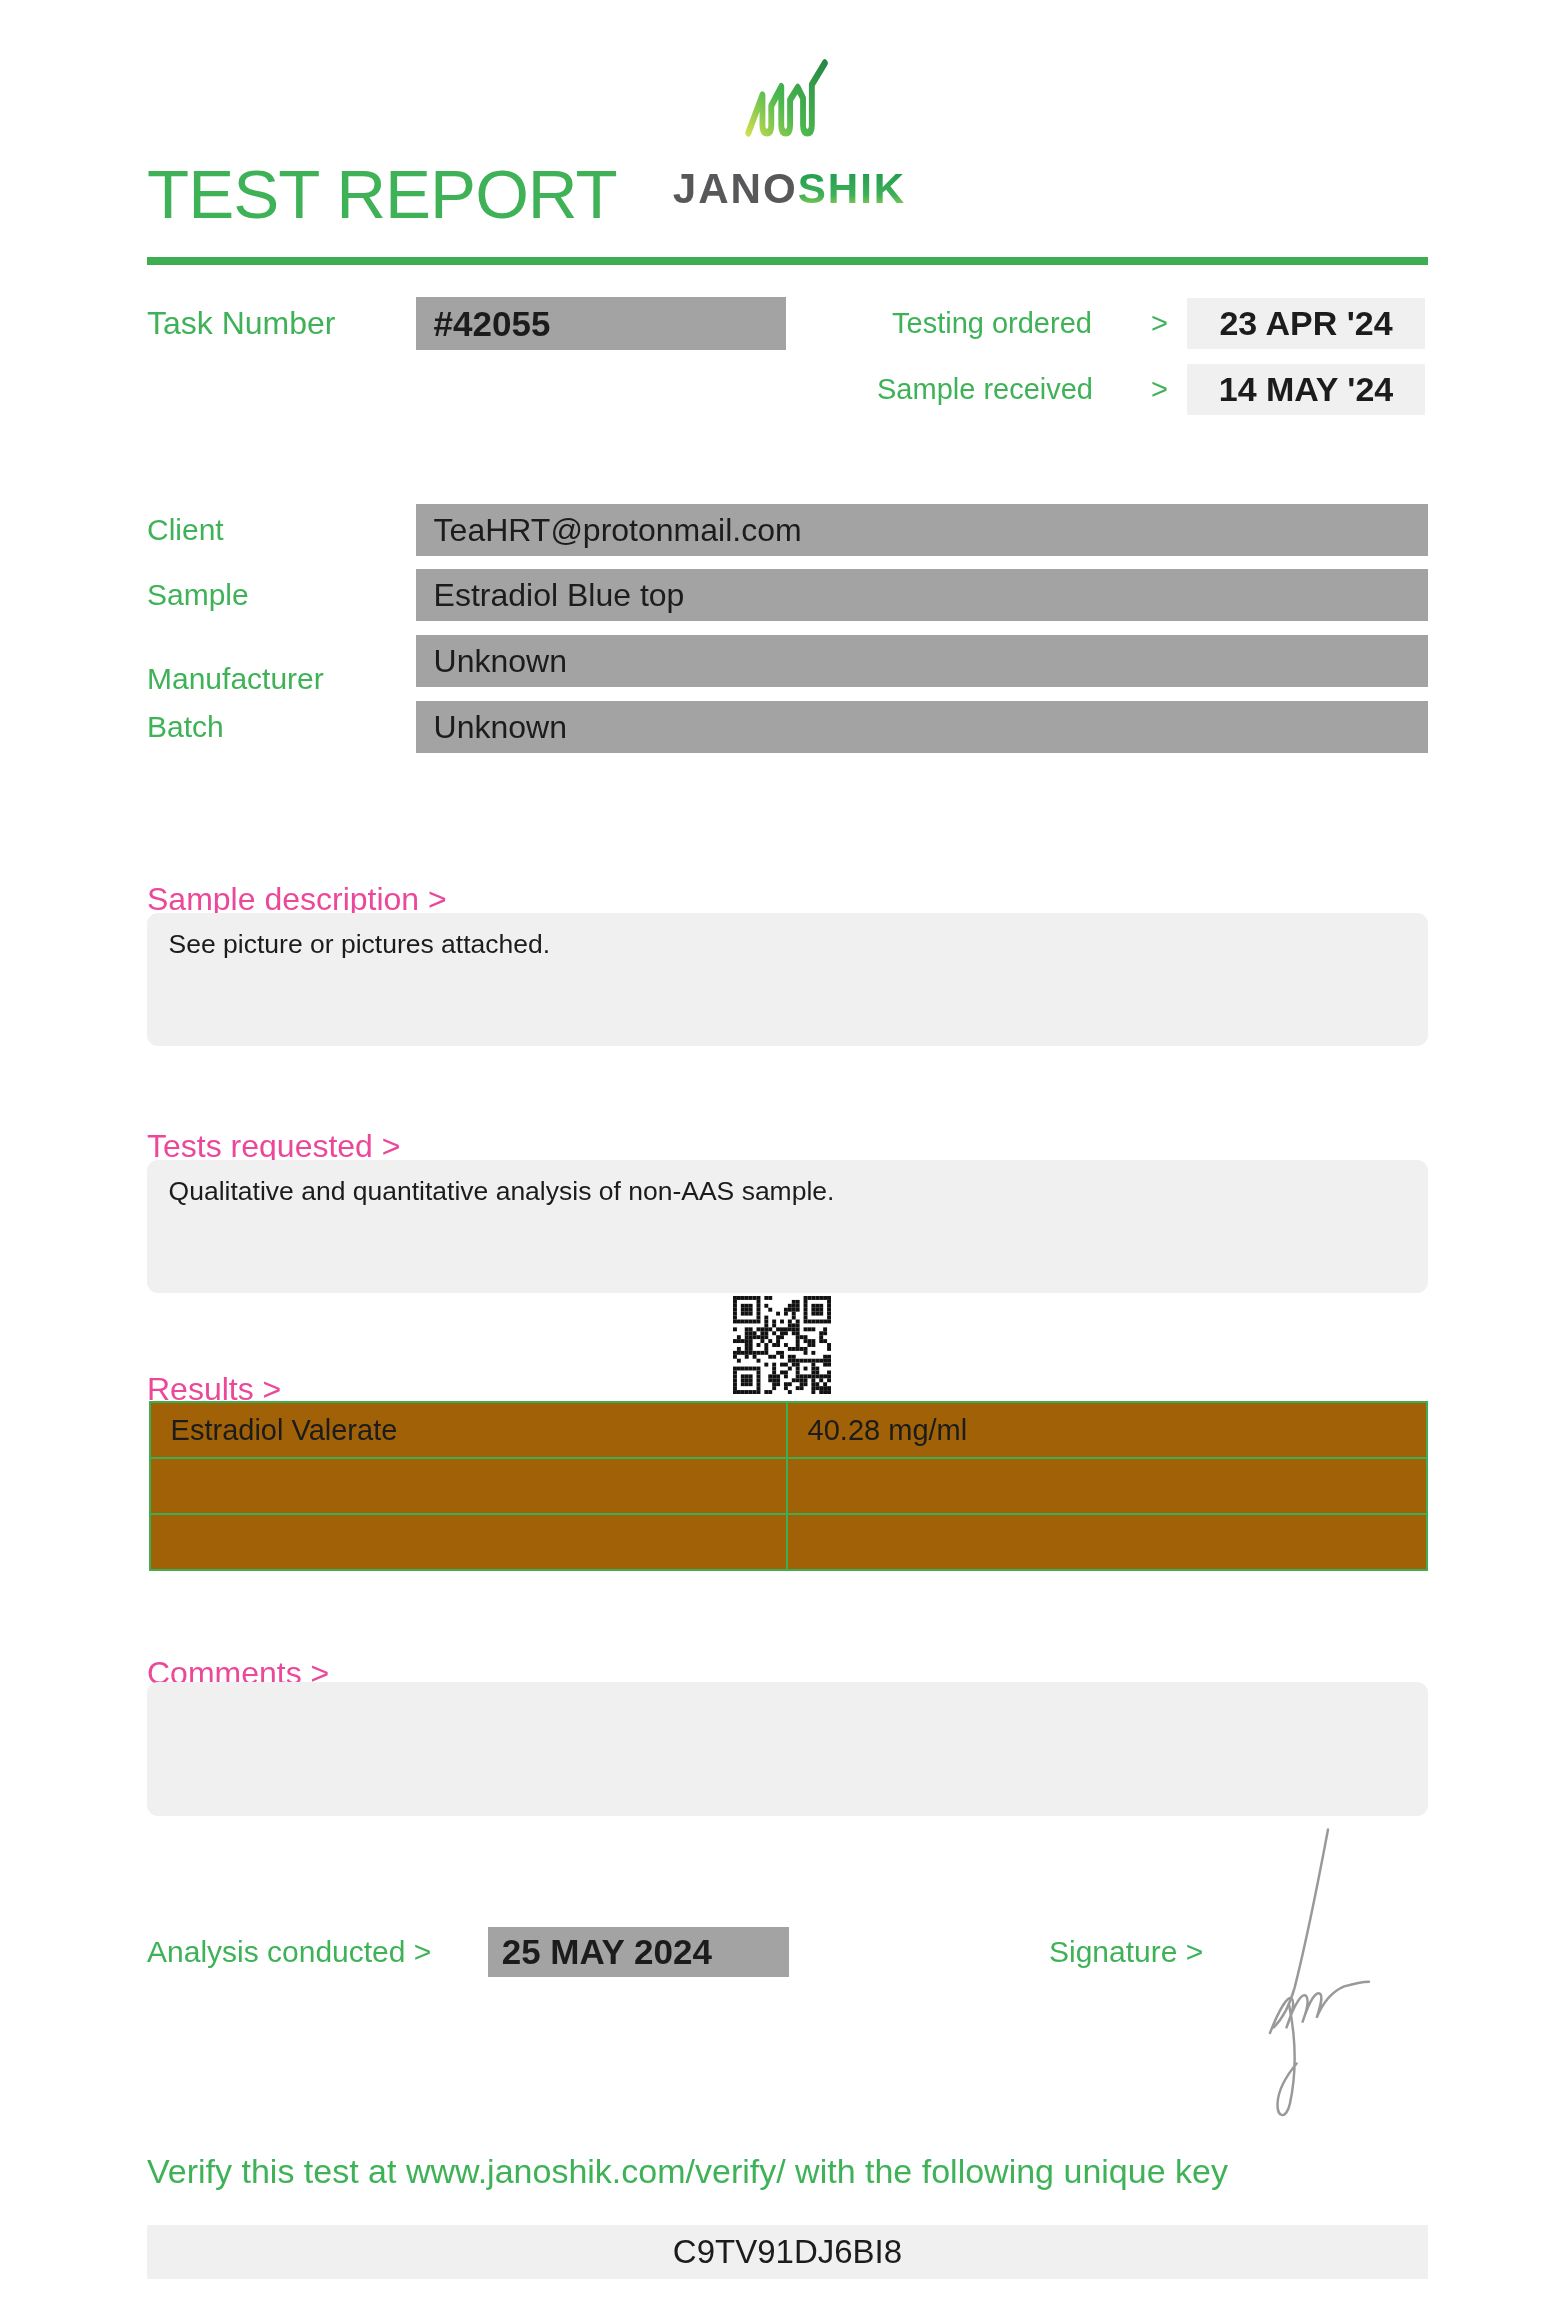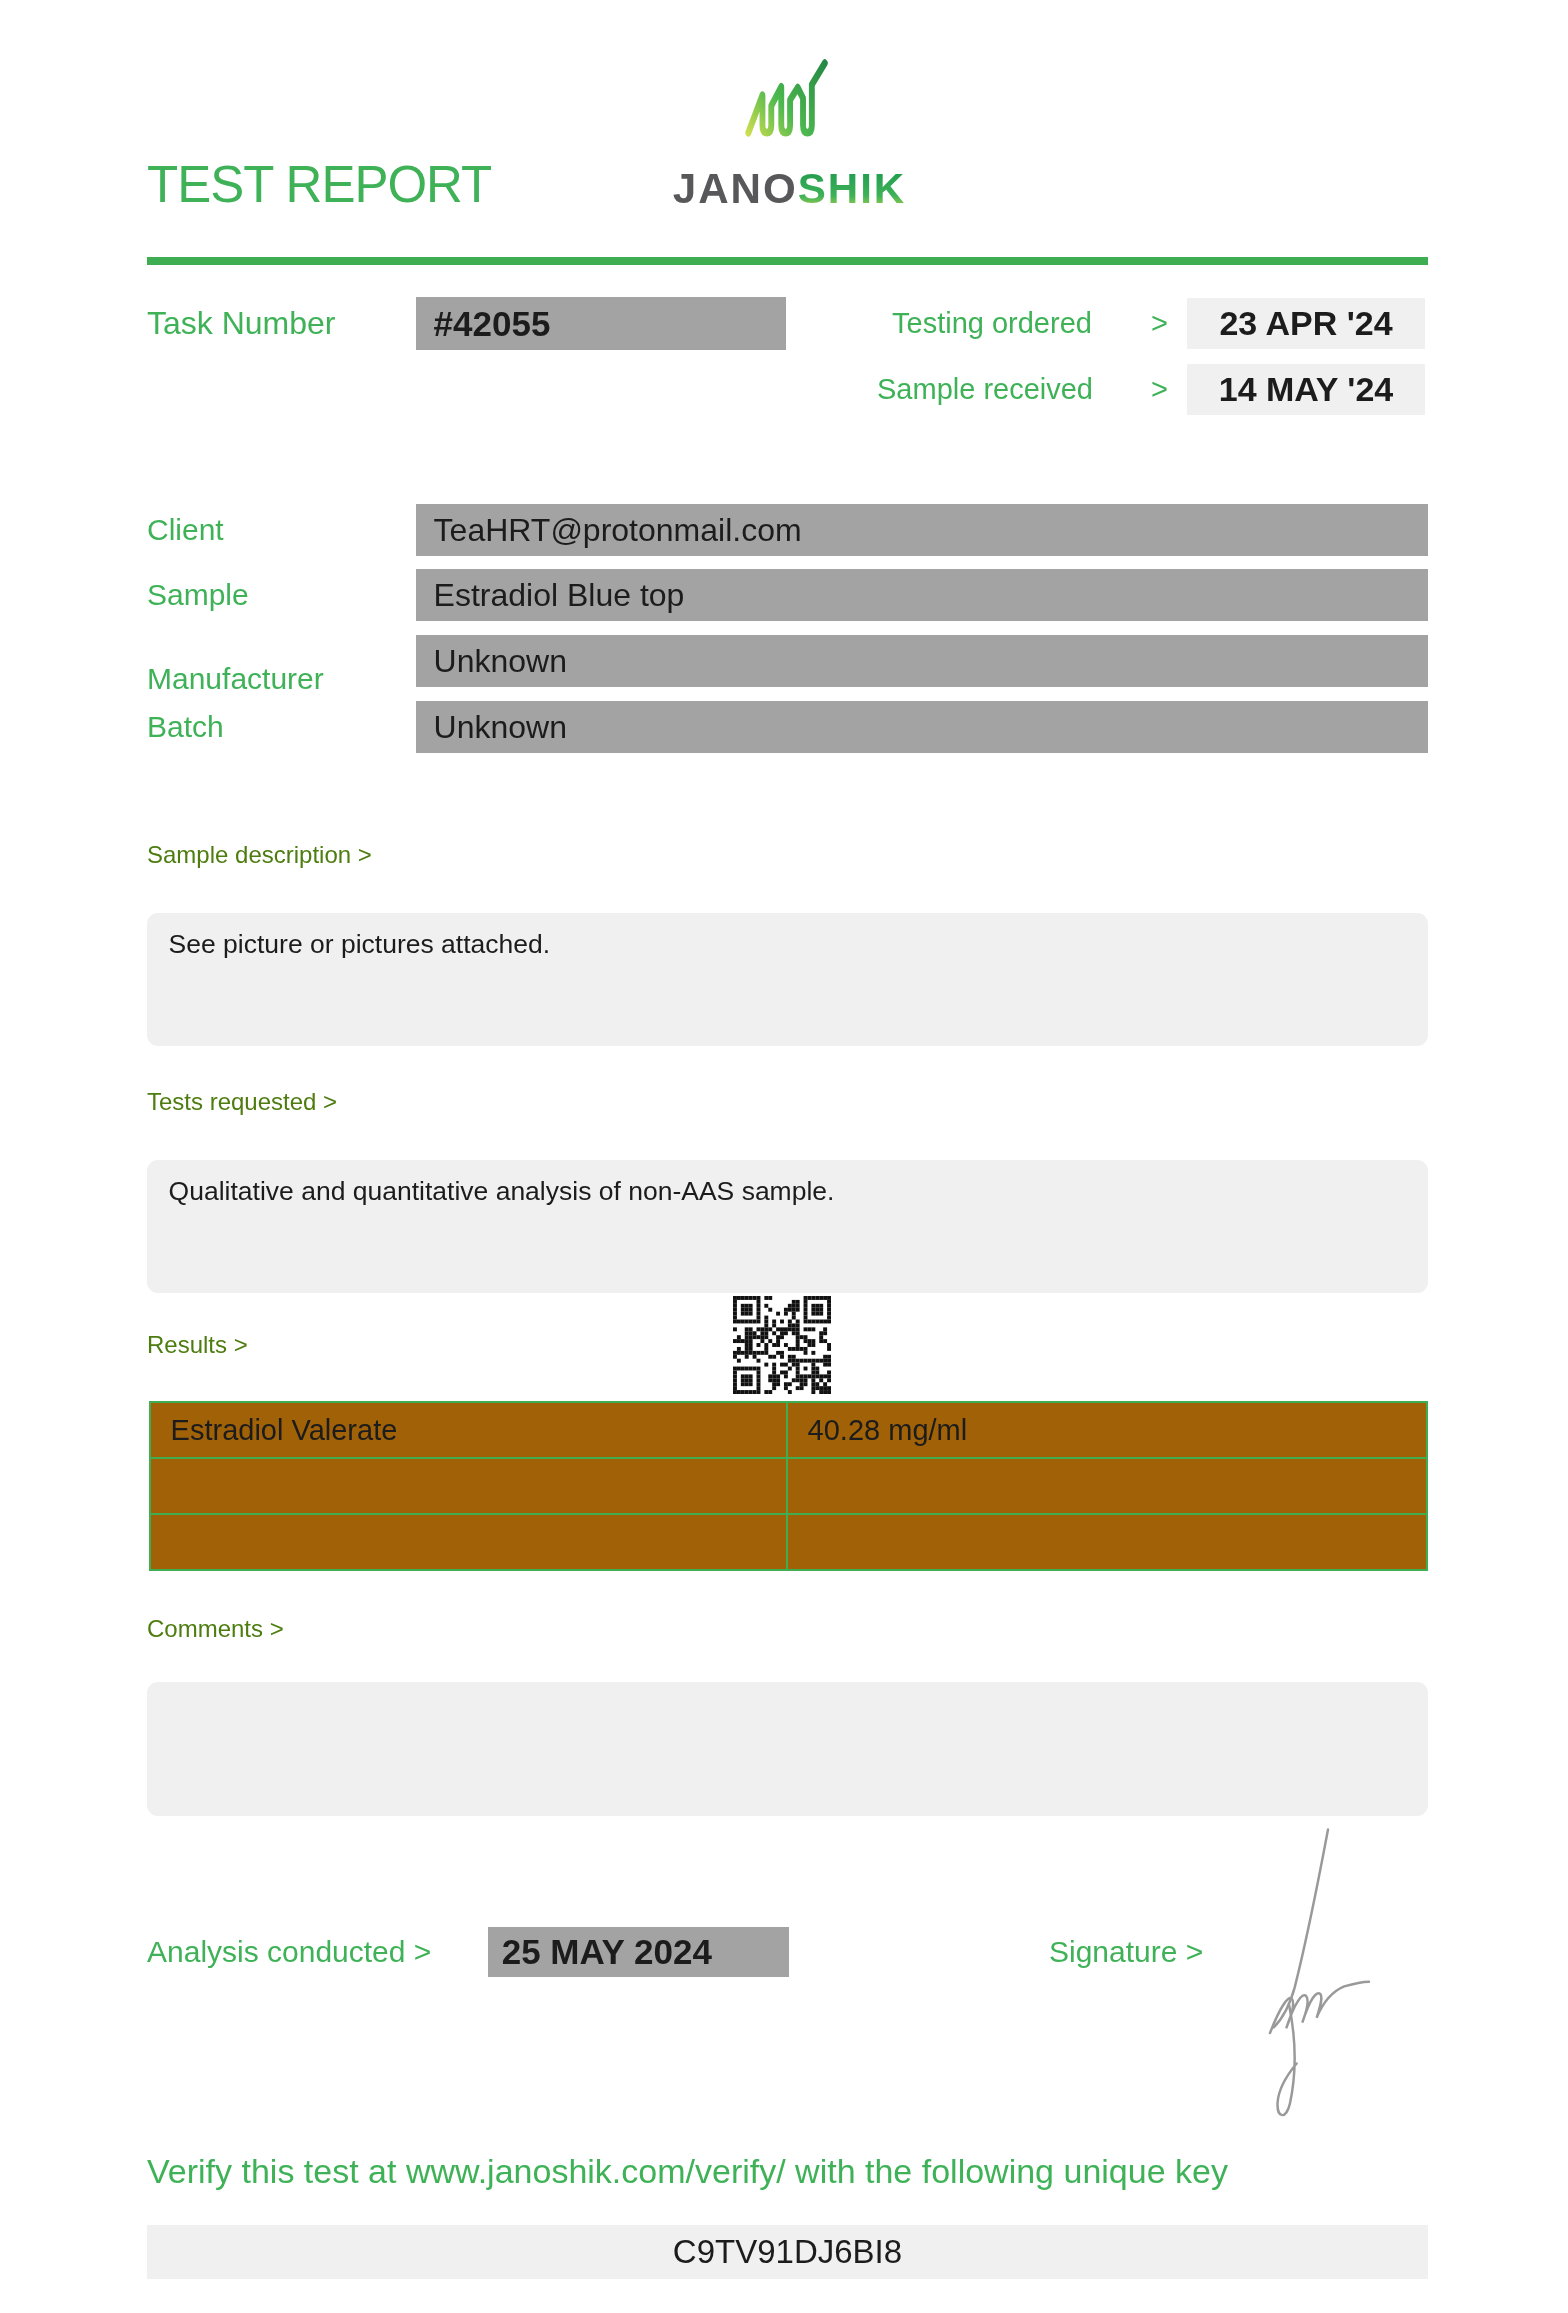--- a/index.html
+++ b/index.html
@@ -6,29 +6,29 @@
   .page{
     position:relative;
     width:1568px;height:2313px;
     background:#ffffff;
     font-family:"Liberation Sans","DejaVu Sans",sans-serif;
     color:#1c1c1c;
     overflow:hidden;
   }
   .abs{position:absolute;}
   .title{
-    font-size:51px;letter-spacing:-1px;color:#3fb258;font-weight:400;
+    font-size:69px;letter-spacing:-1px;color:#3fb258;font-weight:400;
     white-space:nowrap;
   }
   .contact{
     text-align:right;color:#6e6f71;font-size:26.5px;line-height:37px;white-space:nowrap;
   }
   .rule{background:#3fae52;height:7.8px;}
   .field-label{font-size:30px;color:#3fb258;white-space:nowrap;}
-  .sec-heading{font-size:24px;color:#4d7c0f;white-space:nowrap;}
+  .sec-heading{font-size:32px;color:#ec4899;white-space:nowrap;margin-top:40px;}
   .value-box{
     background:#a3a3a3;display:flex;align-items:center;
     font-size:32px;color:#1c1c1c;padding-left:17.6px;box-sizing:border-box;
   }
   .value-bold{font-weight:700;font-size:35px;}
   .date-label{
     display:flex;justify-content:space-between;align-items:center;
     color:#3fb258;font-size:29px;
   }
   .date-box{

